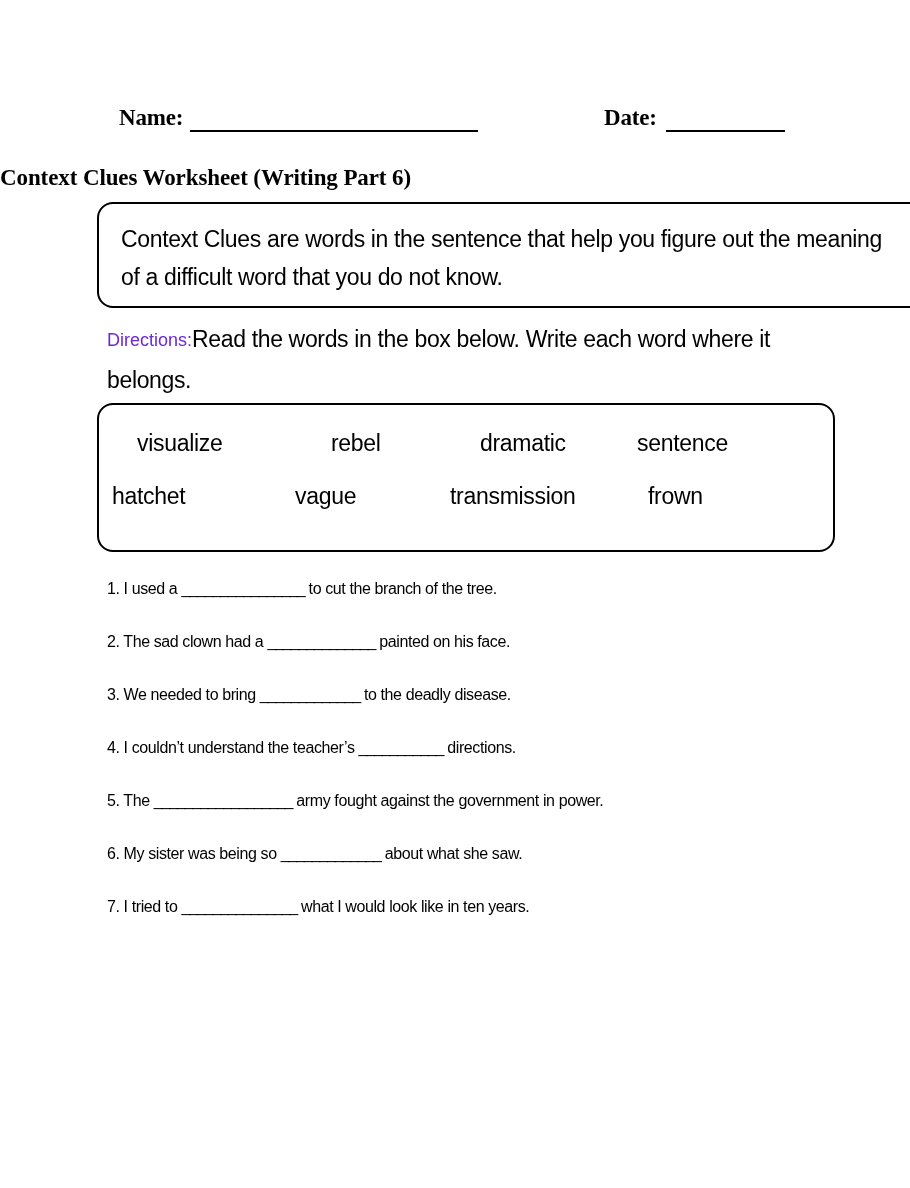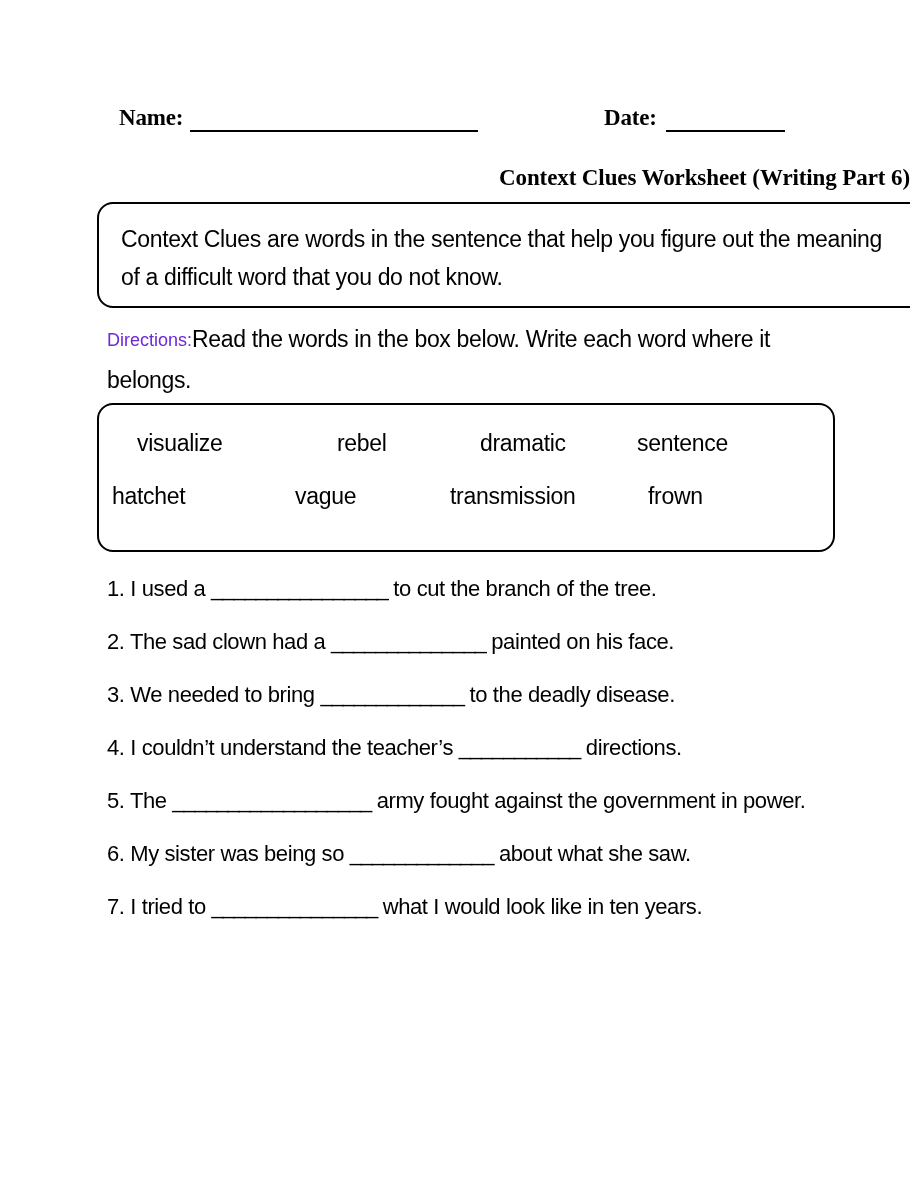--- a/index.html
+++ b/index.html
@@ -49,21 +49,21 @@
   }
   .nd-name-rule { left: 190px; top: 27px; width: 288px; }
   .nd-date-rule { left: 666px; top: 27px; width: 119px; }
 
   
   .title {
     position: absolute;
     left: 0;
     top: 164px;
     width: 910px;
-    text-align: right;
+    text-align: left;
     font-family: "Liberation Serif", "DejaVu Serif", serif;
     font-weight: bold;
     font-size: 23px;
     line-height: 28px;
     letter-spacing: -0.1px;
   }
 
   
   .roundbox {
     position: absolute;
@@ -127,39 +127,39 @@
   .wb-word {
     position: absolute;
     font-family: "Liberation Sans", "DejaVu Sans", sans-serif;
     font-size: 23px;
     line-height: 32px;
     letter-spacing: -0.3px;
     white-space: nowrap;
   }
   
   .wb-r1-c0 { left: 38px; }
-  .wb-r1-c1 { left: 238px; }
+  .wb-r1-c1 { left: 232px; }
   .wb-r1-c2 { left: 381px; }
   .wb-r1-c3 { left: 538px; }
   
   .wb-r2-c0 { left: 13px; }
   .wb-r2-c1 { left: 196px; }
   .wb-r2-c2 { left: 351px; }
   .wb-r2-c3 { left: 549px; }
 
   
   .questions {
     position: absolute;
     left: 107px;
     top: 568px;
     width: 740px;
   }
   .q-item {
     font-family: "Liberation Sans", "DejaVu Sans", sans-serif;
-    font-size: 22px;
+    font-size: 16px;
     line-height: 42px;
     letter-spacing: -0.4px;
     margin-bottom: 11px;
     white-space: normal;
   }
   .q-item:last-child { margin-bottom: 0; }
   .blank {
     letter-spacing: -1.2px;
   }
 </style>

